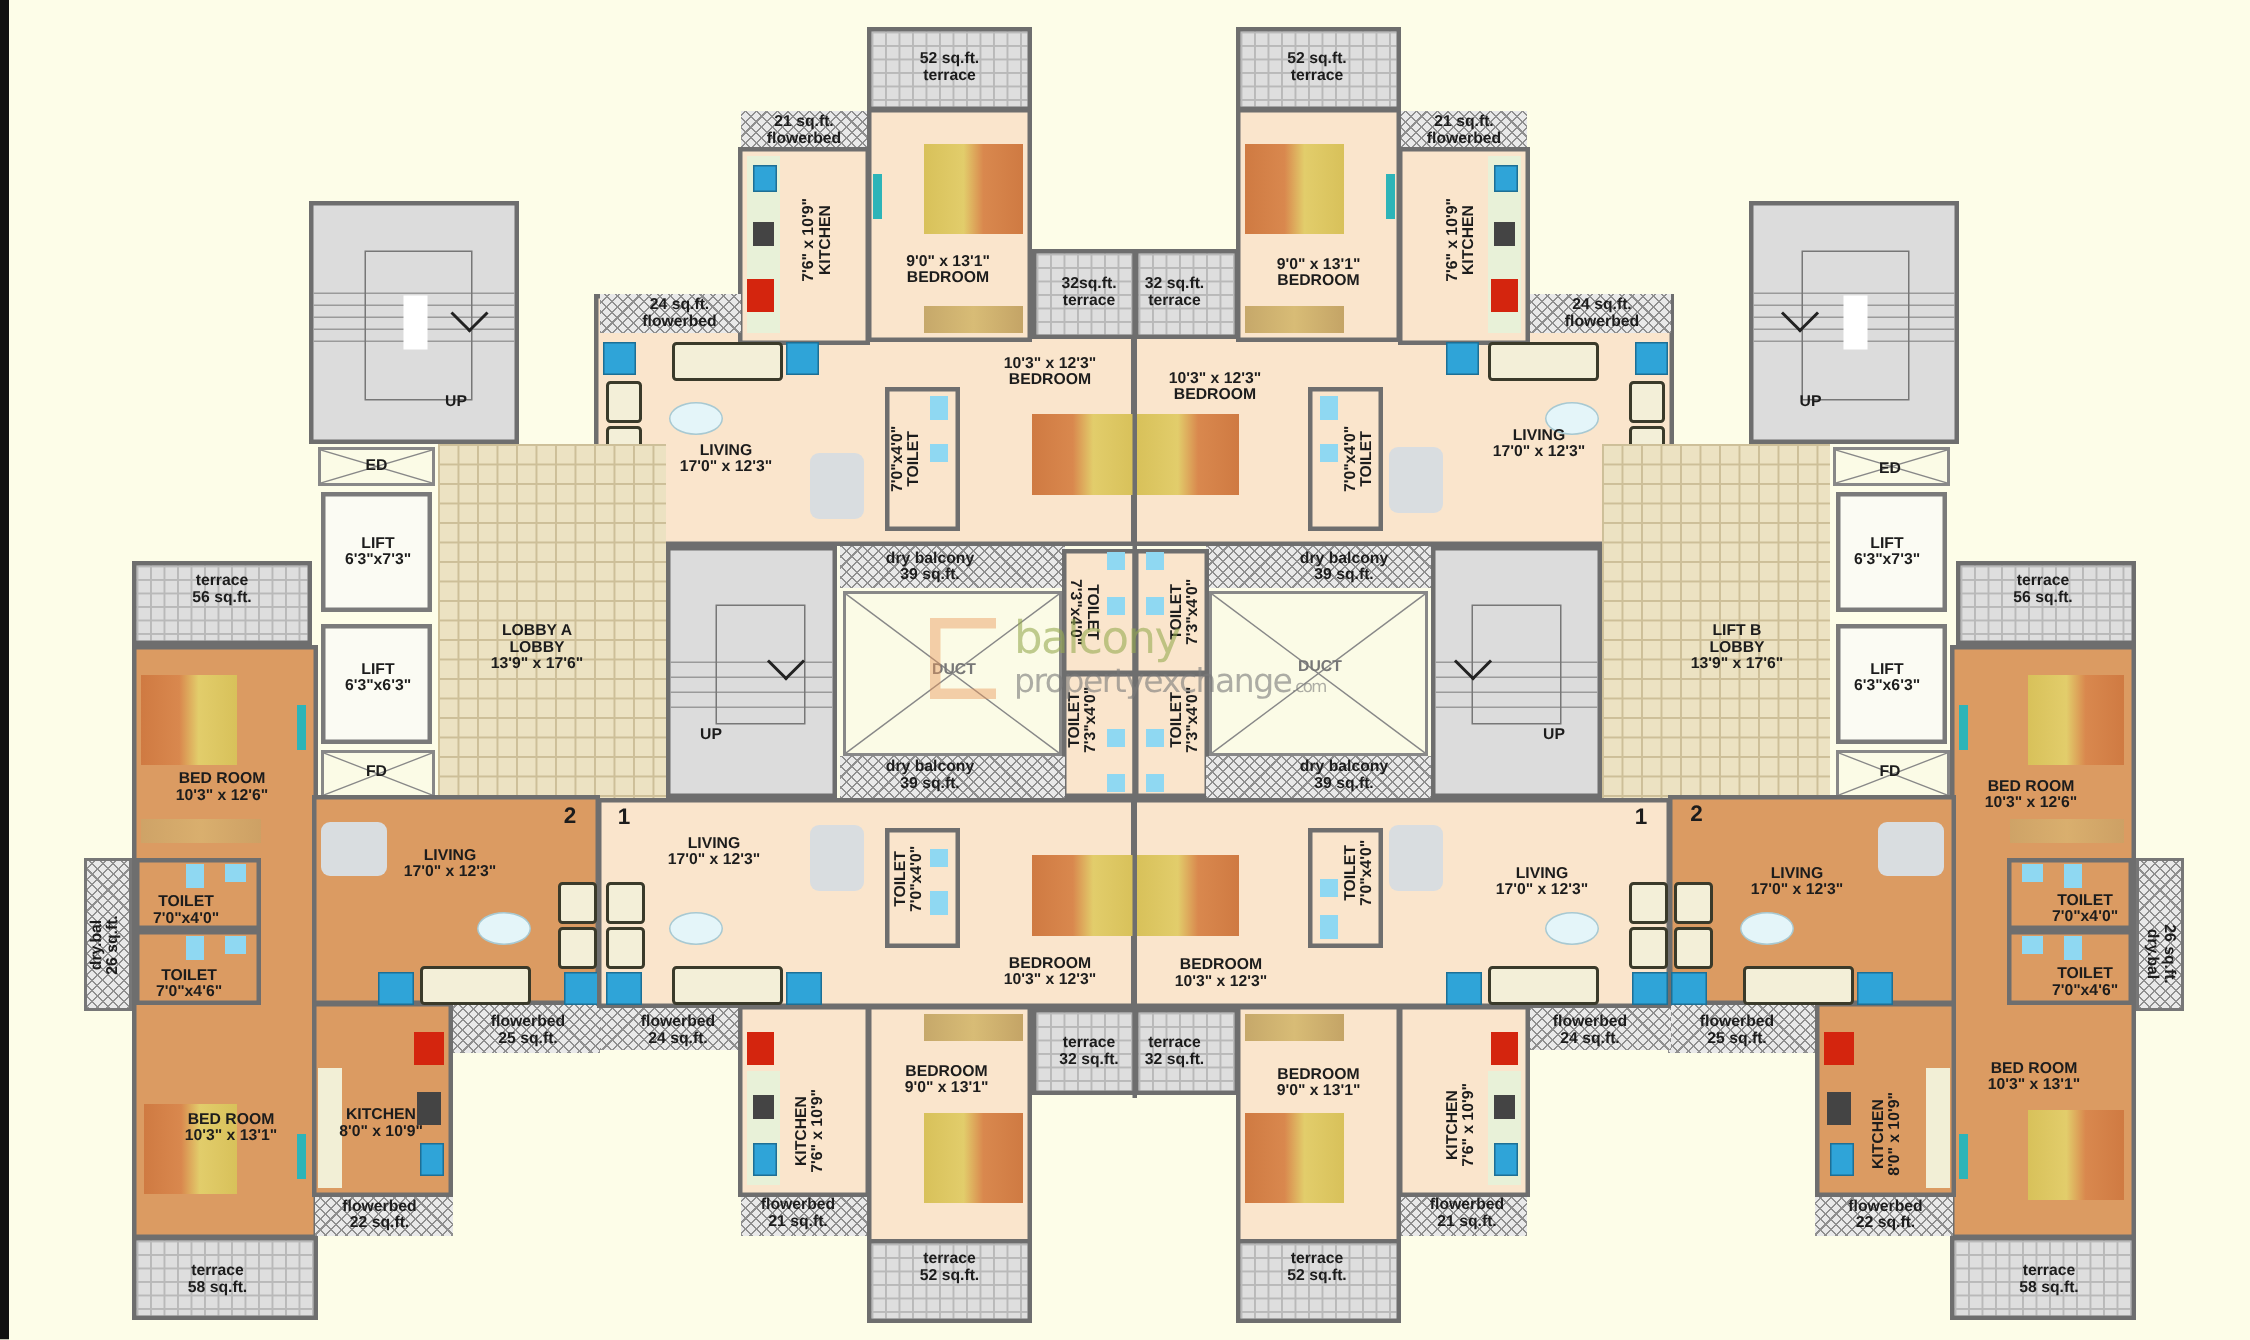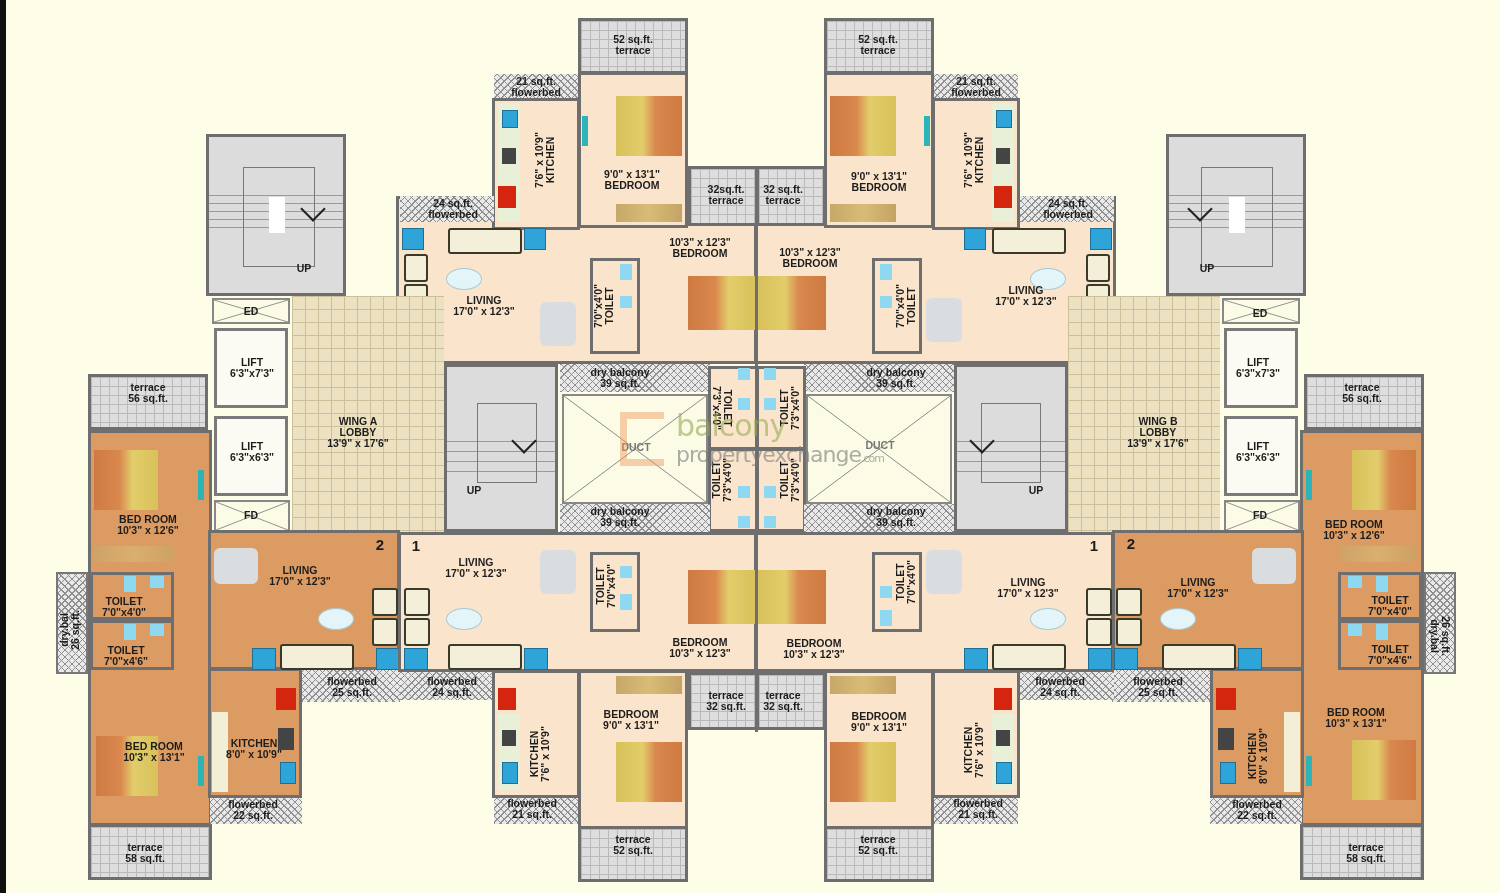--- a/index.html
+++ b/index.html
@@ -183,23 +183,23 @@
     <div class="tread" style="top:74px"></div>
       <div class="tread" style="top:84px"></div>
       <div class="tread" style="top:94px"></div>
       <div class="tread" style="top:104px"></div>
     <div class="abs" style="left:24px;top:36px;width:60px;height:80px;border:1px solid #777;"></div>
   </div>
   <div class="chev" style="left:973px;top:432px;"></div>
   <div class="lbl" style="left:1036px;top:490px;">UP</div>
 
   <div class="abs lobby" style="left:292px;top:296px;width:152px;height:236px;"></div>
-  <div class="lbl" style="left:358px;top:432px;"><span>WING A</span><br><span>LOBBY</span><br><span>13'9" x 17'6"</span></div>
+  <div class="lbl" style="left:358px;top:432px;"><span>LOBBY A</span><br><span>LOBBY</span><br><span>13'9" x 17'6"</span></div>
   <div class="abs lobby" style="left:1068px;top:296px;width:152px;height:236px;"></div>
-  <div class="lbl" style="left:1158px;top:432px;"><span>WING B</span><br><span>LOBBY</span><br><span>13'9" x 17'6"</span></div>
+  <div class="lbl" style="left:1158px;top:432px;"><span>LIFT B</span><br><span>LOBBY</span><br><span>13'9" x 17'6"</span></div>
 
   <div class="abs stair" style="left:206px;top:134px;width:140px;height:162px;">
     <div class="tread" style="top:58px"></div>
       <div class="tread" style="top:66px"></div>
       <div class="tread" style="top:74px"></div>
       <div class="tread" style="top:82px"></div>
       <div class="tread" style="top:90px"></div>
     <div class="abs" style="left:34px;top:30px;width:72px;height:100px;border:1px solid #777;"></div>
     <div class="abs" style="left:60px;top:60px;width:16px;height:36px;background:#fff;"></div>
   </div>

